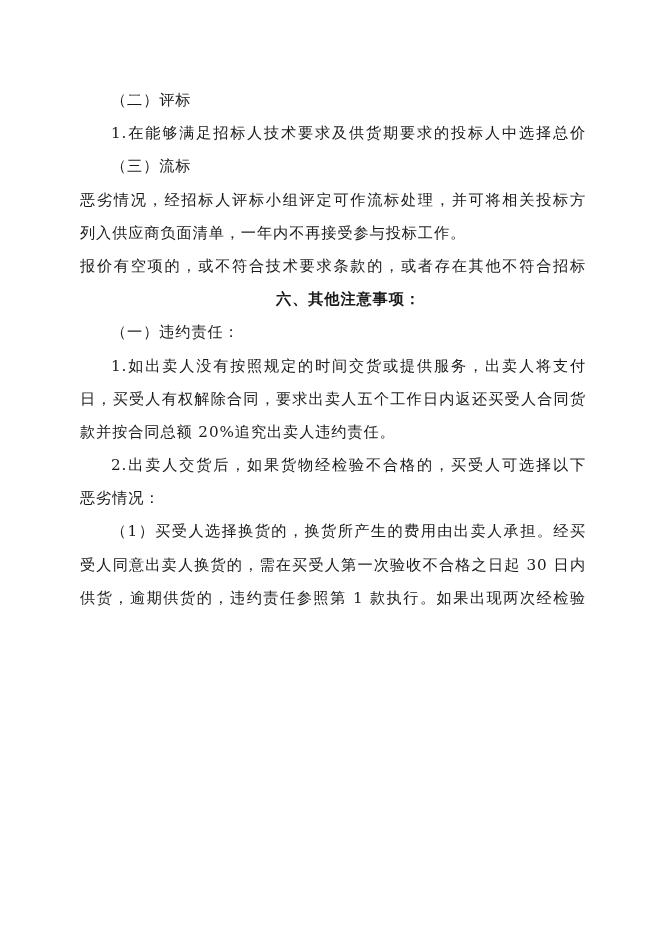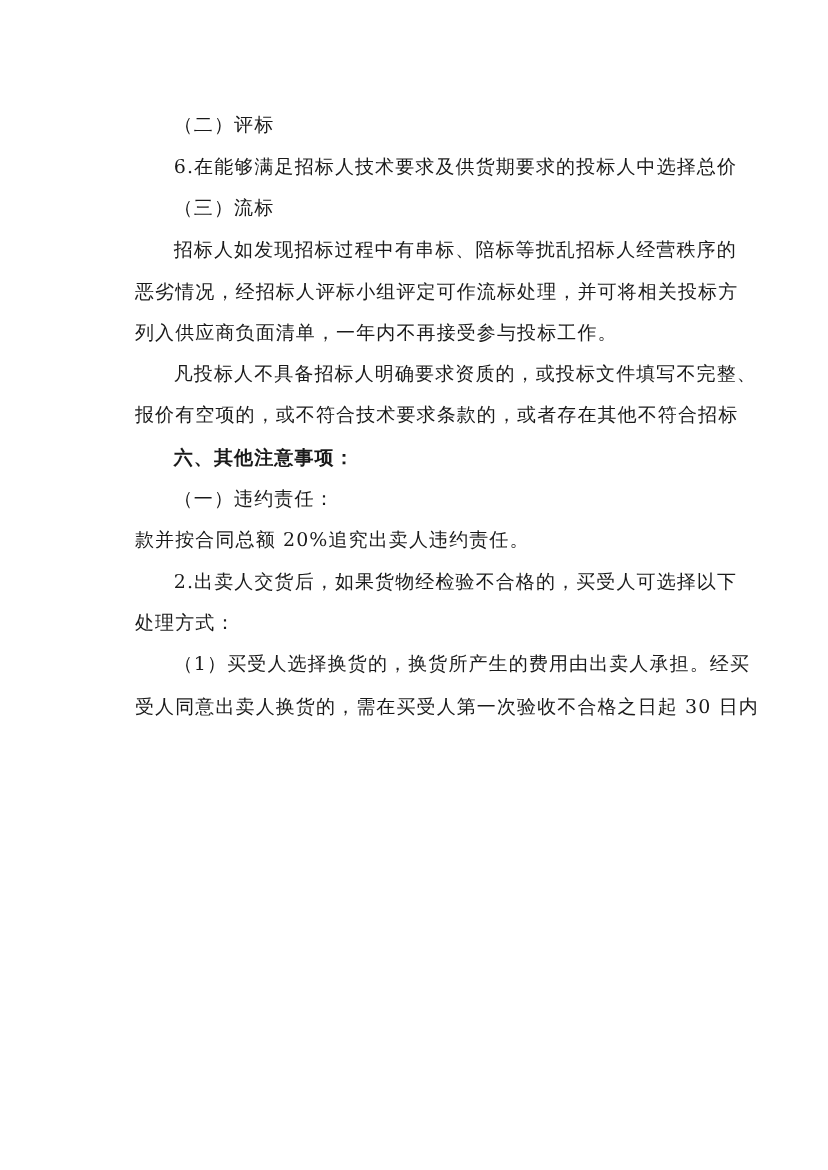--- a/index.html
+++ b/index.html
@@ -1,35 +1,36 @@
 <!DOCTYPE html>
 <html><head>
 <meta charset="utf-8">
 <style>
   html, body { margin:0; padding:0; background:#ffffff; }
   body { width:662px; height:936px; position:relative; overflow:hidden; }
   .page { position:absolute; left:80px; top:84px; width:506px; color:#1a1a1a;
     font-family:"DejaVu Serif","Liberation Serif",serif; font-size:15.2px; line-height:33.2px; letter-spacing:0.9px; }
-  .line { white-space:nowrap; height:33.2px;margin-left:28px; }
+  .line { white-space:nowrap; height:33.2px; }
   .indent { padding-left:31px; }
-  .bold { font-weight:bold; }
+  .bold { font-weight:bold;text-align:center; }
   .justify { text-align:justify; text-align-last:justify; }
 </style>
 </head>
 <body>
 
 <div class="page">
   <div class="line indent">（二）评标</div>
-  <div class="line indent justify">6.在能够满足招标人技术要求及供货期要求的投标人中选择总价</div>
+  <div class="line indent justify">1.在能够满足招标人技术要求及供货期要求的投标人中选择总价</div>
   <div class="line indent">（三）流标</div>
-  <div class="line indent justify">招标人如发现招标过程中有串标、陪标等扰乱招标人经营秩序的</div>
   <div class="line justify">恶劣情况，经招标人评标小组评定可作流标处理，并可将相关投标方</div>
   <div class="line">列入供应商负面清单，一年内不再接受参与投标工作。</div>
-  <div class="line indent justify">凡投标人不具备招标人明确要求资质的，或投标文件填写不完整、</div>
   <div class="line justify">报价有空项的，或不符合技术要求条款的，或者存在其他不符合招标</div>
   <div class="line indent bold">六、其他注意事项：</div>
   <div class="line indent">（一）违约责任：</div>
+  <div class="line indent justify">1.如出卖人没有按照规定的时间交货或提供服务，出卖人将支付</div>
+  <div class="line justify">日，买受人有权解除合同，要求出卖人五个工作日内返还买受人合同货</div>
   <div class="line">款并按合同总额 20%追究出卖人违约责任。</div>
   <div class="line indent justify">2.出卖人交货后，如果货物经检验不合格的，买受人可选择以下</div>
-  <div class="line">处理方式：</div>
+  <div class="line">恶劣情况：</div>
   <div class="line indent justify">（1）买受人选择换货的，换货所产生的费用由出卖人承担。经买</div>
   <div class="line justify">受人同意出卖人换货的，需在买受人第一次验收不合格之日起 30 日内</div>
+  <div class="line justify">供货，逾期供货的，违约责任参照第 1 款执行。如果出现两次经检验</div>
 </div>
 
 </body></html>

